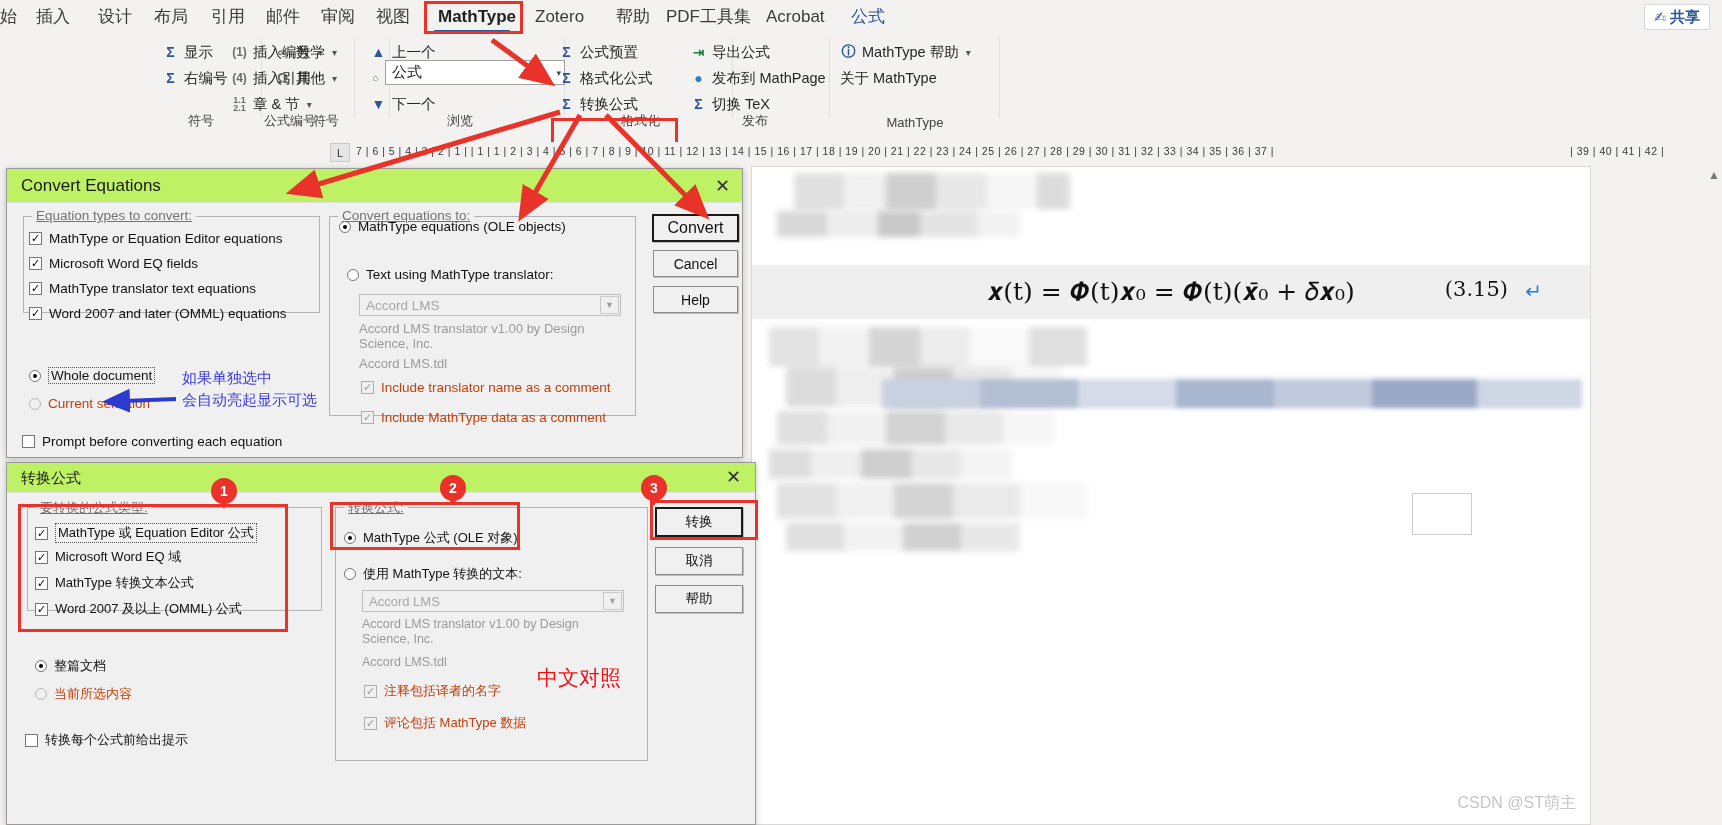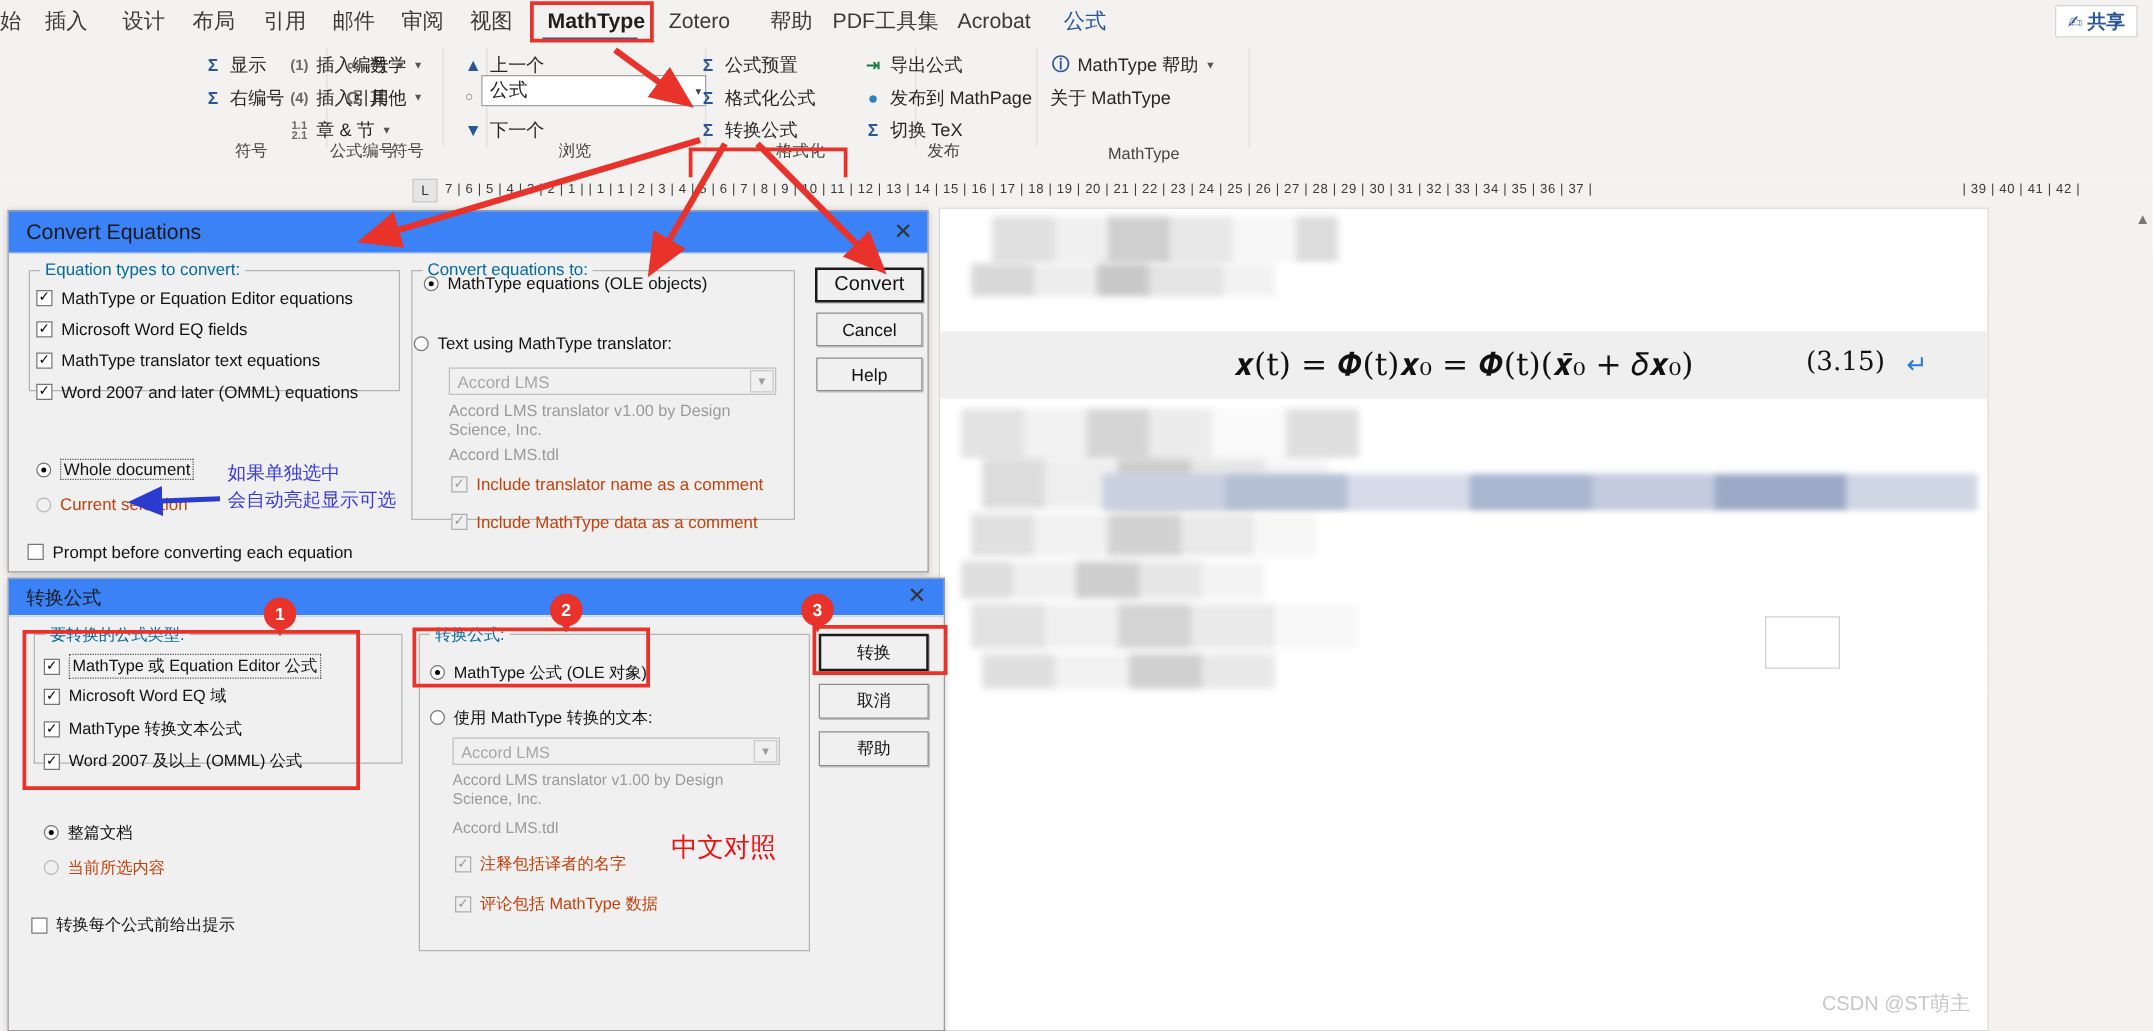--- a/index.html
+++ b/index.html
@@ -96,26 +96,26 @@
   #pilcrow { position:absolute; right:48px; top:112px; font-size:20px; color:#2b7bd6; }
   #watermark {
     position:absolute; right:14px; bottom:10px;
     font-size:16px; color:#c6c6c6; font-family:"Liberation Sans",sans-serif;
   }
   #scrollbar-up { position:absolute; right:2px; top:26px; font-size:12px; color:#777; }
 
   
   .dlg { position:absolute; background:#f0f0f0; border:1px solid #9a9a9a;
          box-shadow:0 1px 6px rgba(0,0,0,.22); }
-  .dlg-head { position:absolute; left:0; top:0; width:100%; background:#3b82f6; }
+  .dlg-head { position:absolute; left:0; top:0; width:100%; background:#bef264; }
   .dlg-head .ttl { position:absolute; color:#1a1a1a; }
   .dlg-close { position:absolute; font-size:18px; color:#333; cursor:default; }
 
   .gbox { position:absolute; border:1px solid #b4b4b4; }
-  .gbox-lbl { position:absolute; background:#f0f0f0; padding:0 4px; color:#0369a1; }
+  .gbox-lbl { position:absolute; background:#f0f0f0; padding:0 4px; color:#737373;text-decoration:underline; }
 
   .chk { position:absolute; display:flex; align-items:center; gap:7px; color:#111; }
   .chkbox {
     width:13px; height:13px; border:1px solid #767676; background:#fff;
     display:inline-flex; align-items:center; justify-content:center;
     font-size:11px; line-height:1; color:#000; flex:0 0 auto;
   }
   .chkbox.dis { background:#f0f0f0; border-color:#adadad; color:#9b9b9b; }
   .rad { position:absolute; display:flex; align-items:center; gap:7px; color:#111; }
   .radbtn {
@@ -408,21 +408,21 @@
 
   <div class="gbox" style="left:322px; top:47px; width:307px; height:200px;">
     <div class="gbox-lbl" style="left:8px; top:-9px; font-size:13.5px;">Convert equations to:</div>
   </div>
   <div class="rad" style="left:332px; top:50px;justify-content:space-between;">
     <span class="radbtn on">
         <i></i>
       </span>
     <span>MathType equations (OLE objects)</span>
   </div>
-  <div class="rad" style="left:324px; top:98px;">
+  <div class="rad" style="left:340px; top:98px;">
     <span class="radbtn"></span>
     <span>Text using MathType translator:</span>
   </div>
   <div class="combo" style="left:352px; top:125px; width:262px; height:22px; font-size:13.5px;">
     <span>Accord LMS</span>
     <span class="arw">▼</span>
   </div>
   <div class="hint-txt" style="position:absolute; left:352px; top:152px; width:270px; font-size:13px;">Accord LMS translator v1.00 by Design Science, Inc.</div>
   <div class="hint-txt" style="position:absolute; left:352px; top:187px; font-size:13px;">Accord LMS.tdl</div>
   <div class="chk" style="left:354px; top:211px;">

